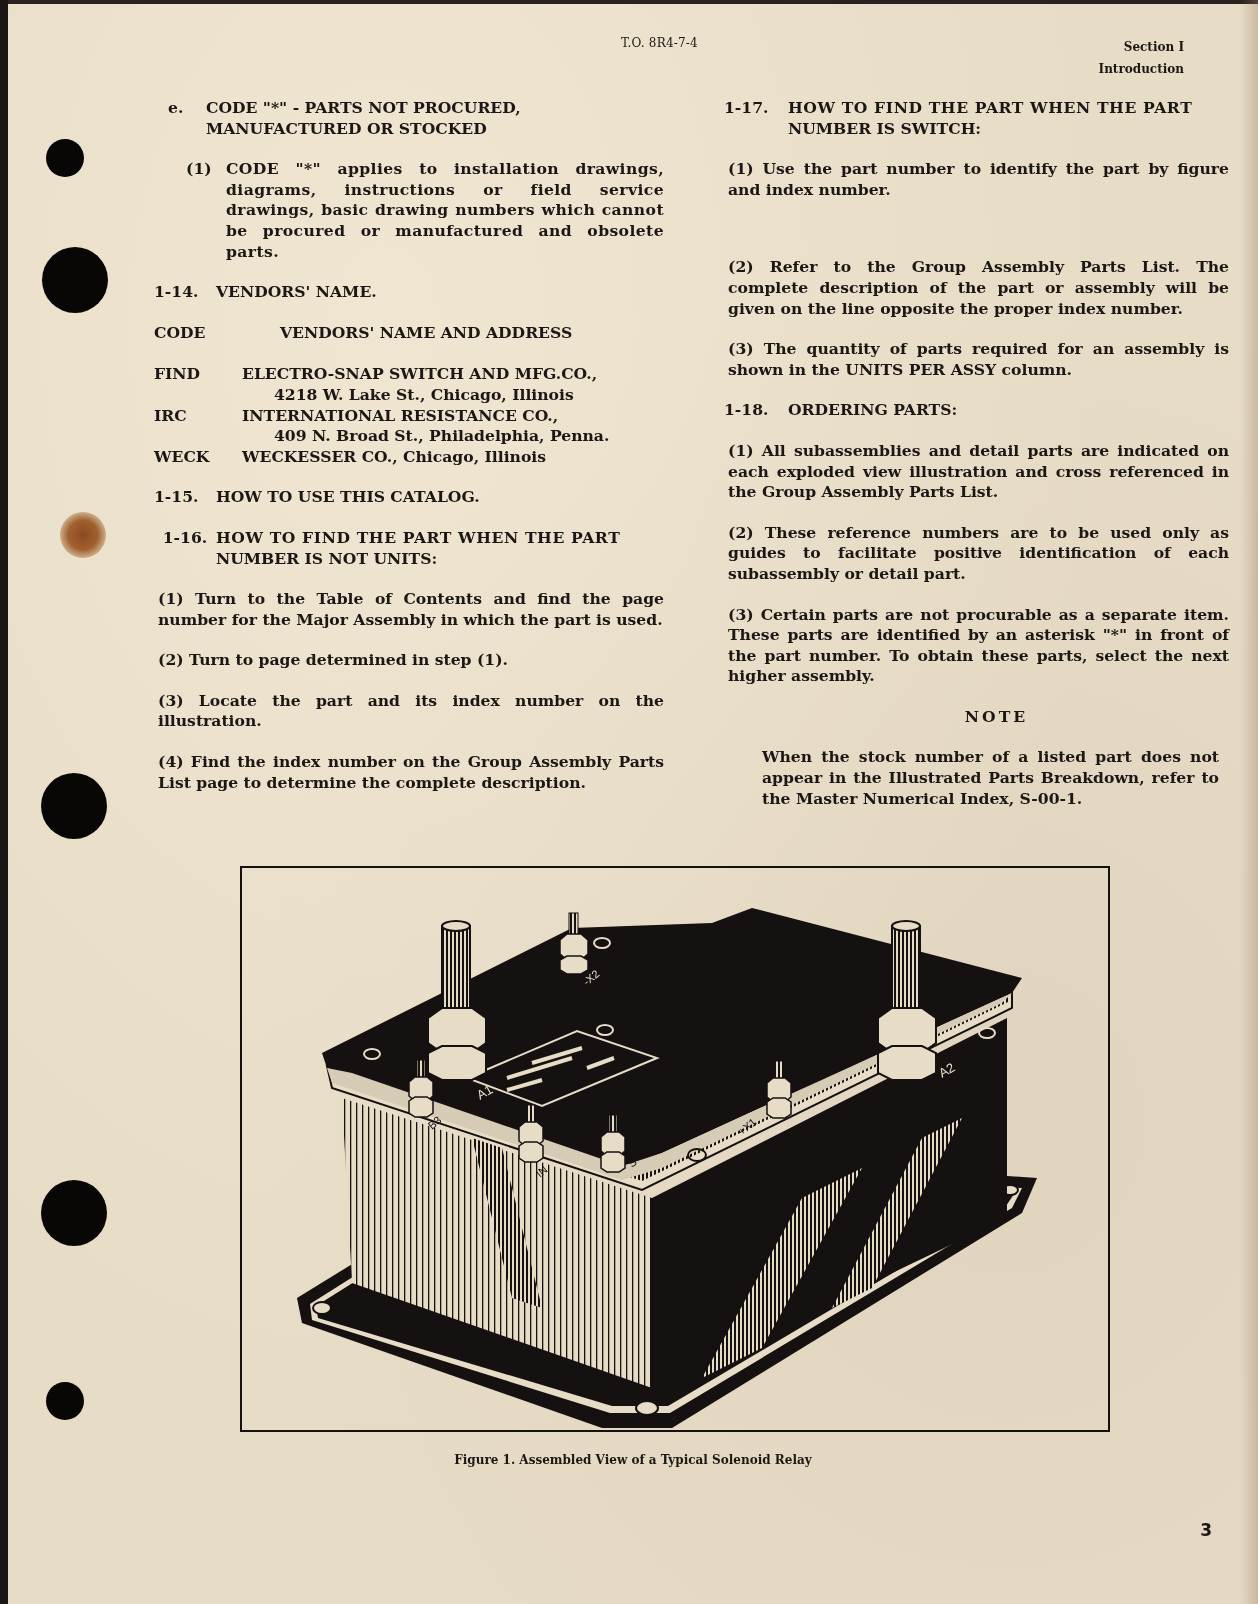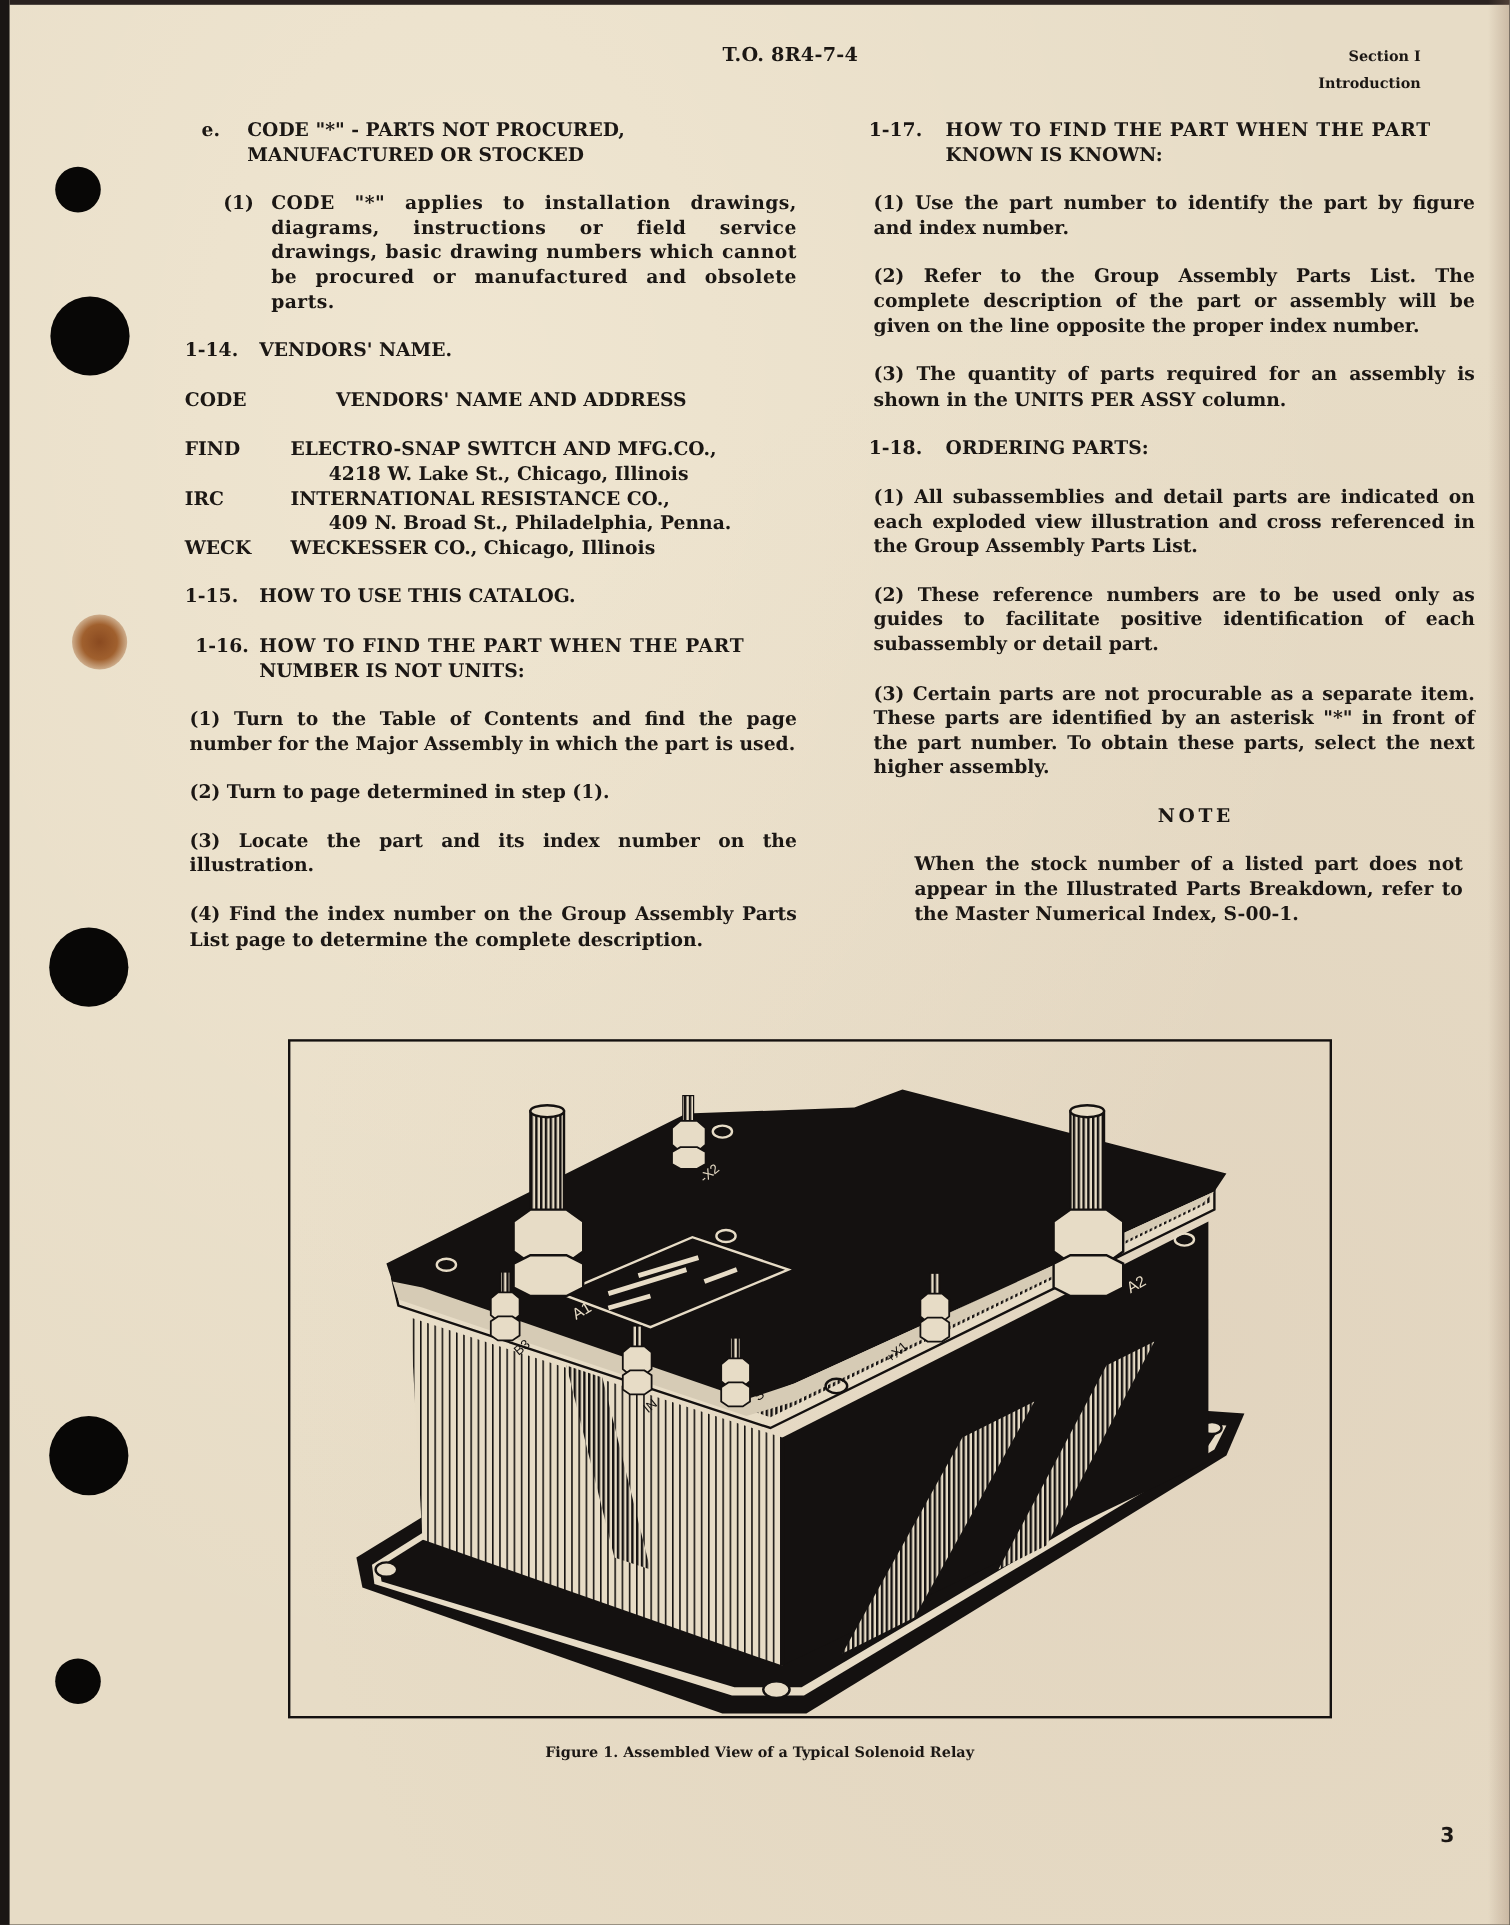--- a/index.html
+++ b/index.html
@@ -19,21 +19,21 @@
     }
     .top-edge { position: absolute; left: 0; top: 0; width: 1250px; height: 4px; background: #2a2220; }
 
     .punch-hole { position: absolute; background: #080706; border-radius: 50%; }
     .stain {
       position: absolute; left: 52px; top: 512px; width: 46px; height: 46px; border-radius: 50%;
       background: radial-gradient(circle, #8a4a20 0%, #a0602e 45%, rgba(170,110,60,0.2) 80%, rgba(0,0,0,0) 100%);
     }
 
     .header-to {
-      position: absolute; left: 594px; top: 36px; font-size: 16px; font-weight: bold; letter-spacing: 0.2px;
+      position: absolute; left: 613px; top: 36px; font-size: 12px; font-weight: normal; letter-spacing: 0.2px;
     }
     .header-section {
       position: absolute; right: 74px; top: 36px; text-align: right; font-size: 12px; font-weight: bold; line-height: 22px;
     }
 
     .col { position: absolute; font-size: 15.6px; font-weight: bold; line-height: 20.6px; }
     .col-left { left: 146px; top: 98px; width: 510px; }
     .col-right { left: 716px; top: 98px; width: 505px; }
 
     .heading { display: flex; }
@@ -158,27 +158,27 @@
     <div class="para" style="padding-left:4px;">(3)  Locate the part and its index number on the illustration.</div>
     <div class="gap-s"></div>
     <div class="para" style="padding-left:4px;">(4)  Find the index number on the Group Assembly Parts List page to determine the complete description.</div>
   </div>
 
   <div class="col col-right">
     <div class="heading">
       <span class="num" style="width:64px;">1-17.</span>
       <span class="txt">
         <div style="letter-spacing:0.6px;">HOW TO FIND THE PART WHEN THE PART</div>
-        <div>KNOWN IS KNOWN:</div>
+        <div>NUMBER IS SWITCH:</div>
       </span>
     </div>
     <div class="gap-s"></div>
     <div class="para" style="padding-left:4px;">(1)  Use the part number to identify the part by figure and index number.</div>
     <div class="gap-s"></div>
-    <div class="para" style="padding-left:4px;">(2)  Refer to the Group Assembly Parts List. The complete description of the part or assembly will be given on the line opposite the proper index number.</div>
+    <div class="para" style="padding-left:4px;margin-top:37px;">(2)  Refer to the Group Assembly Parts List. The complete description of the part or assembly will be given on the line opposite the proper index number.</div>
     <div class="gap-s"></div>
     <div class="para" style="padding-left:4px;">(3)  The quantity of parts required for an assembly is shown in the UNITS PER ASSY column.</div>
     <div class="gap-s"></div>
 
     <div class="heading">
       <span class="num" style="width:64px;">1-18.</span>
       <span class="txt">ORDERING PARTS:</span>
     </div>
     <div class="gap-s"></div>
     <div class="para" style="padding-left:4px;">(1)  All subassemblies and detail parts are indicated on each exploded view illustration and cross referenced in the Group Assembly Parts List.</div>

